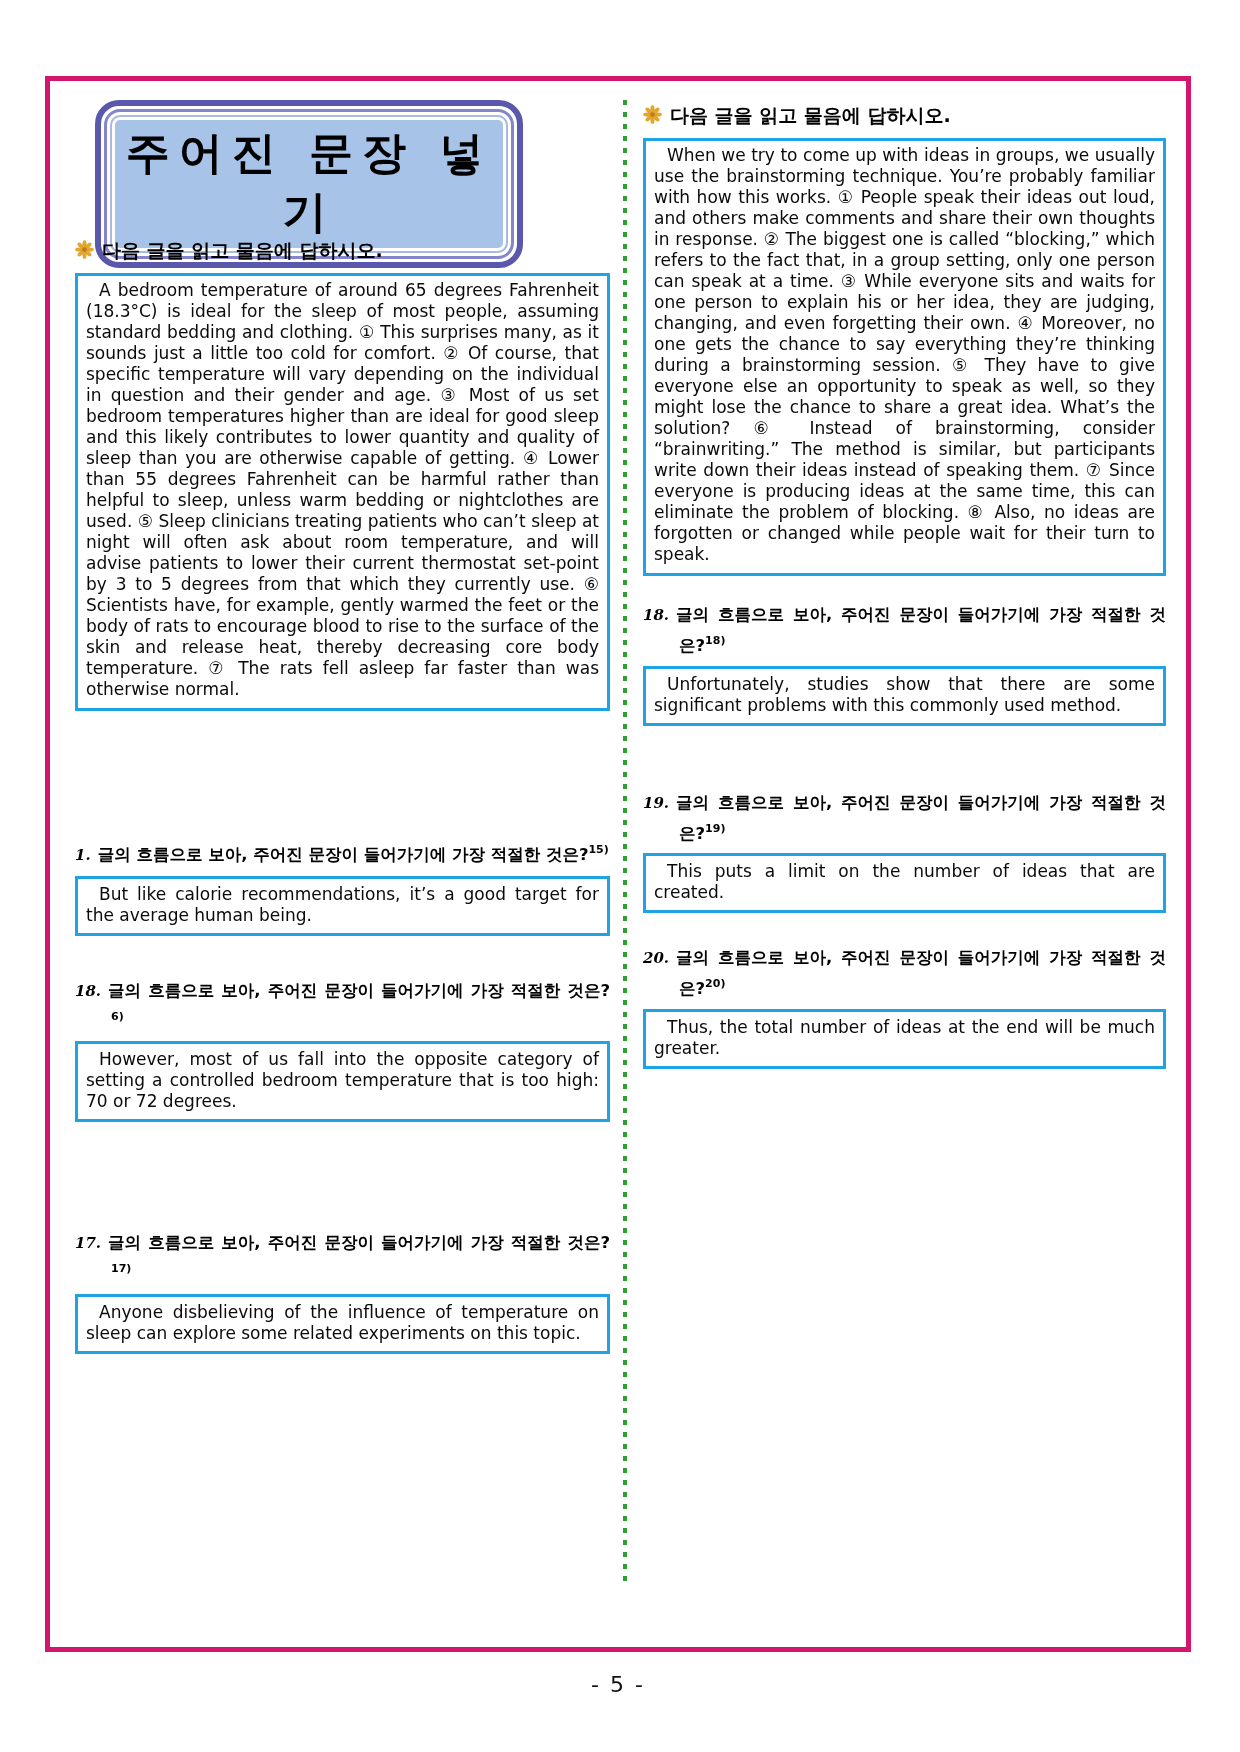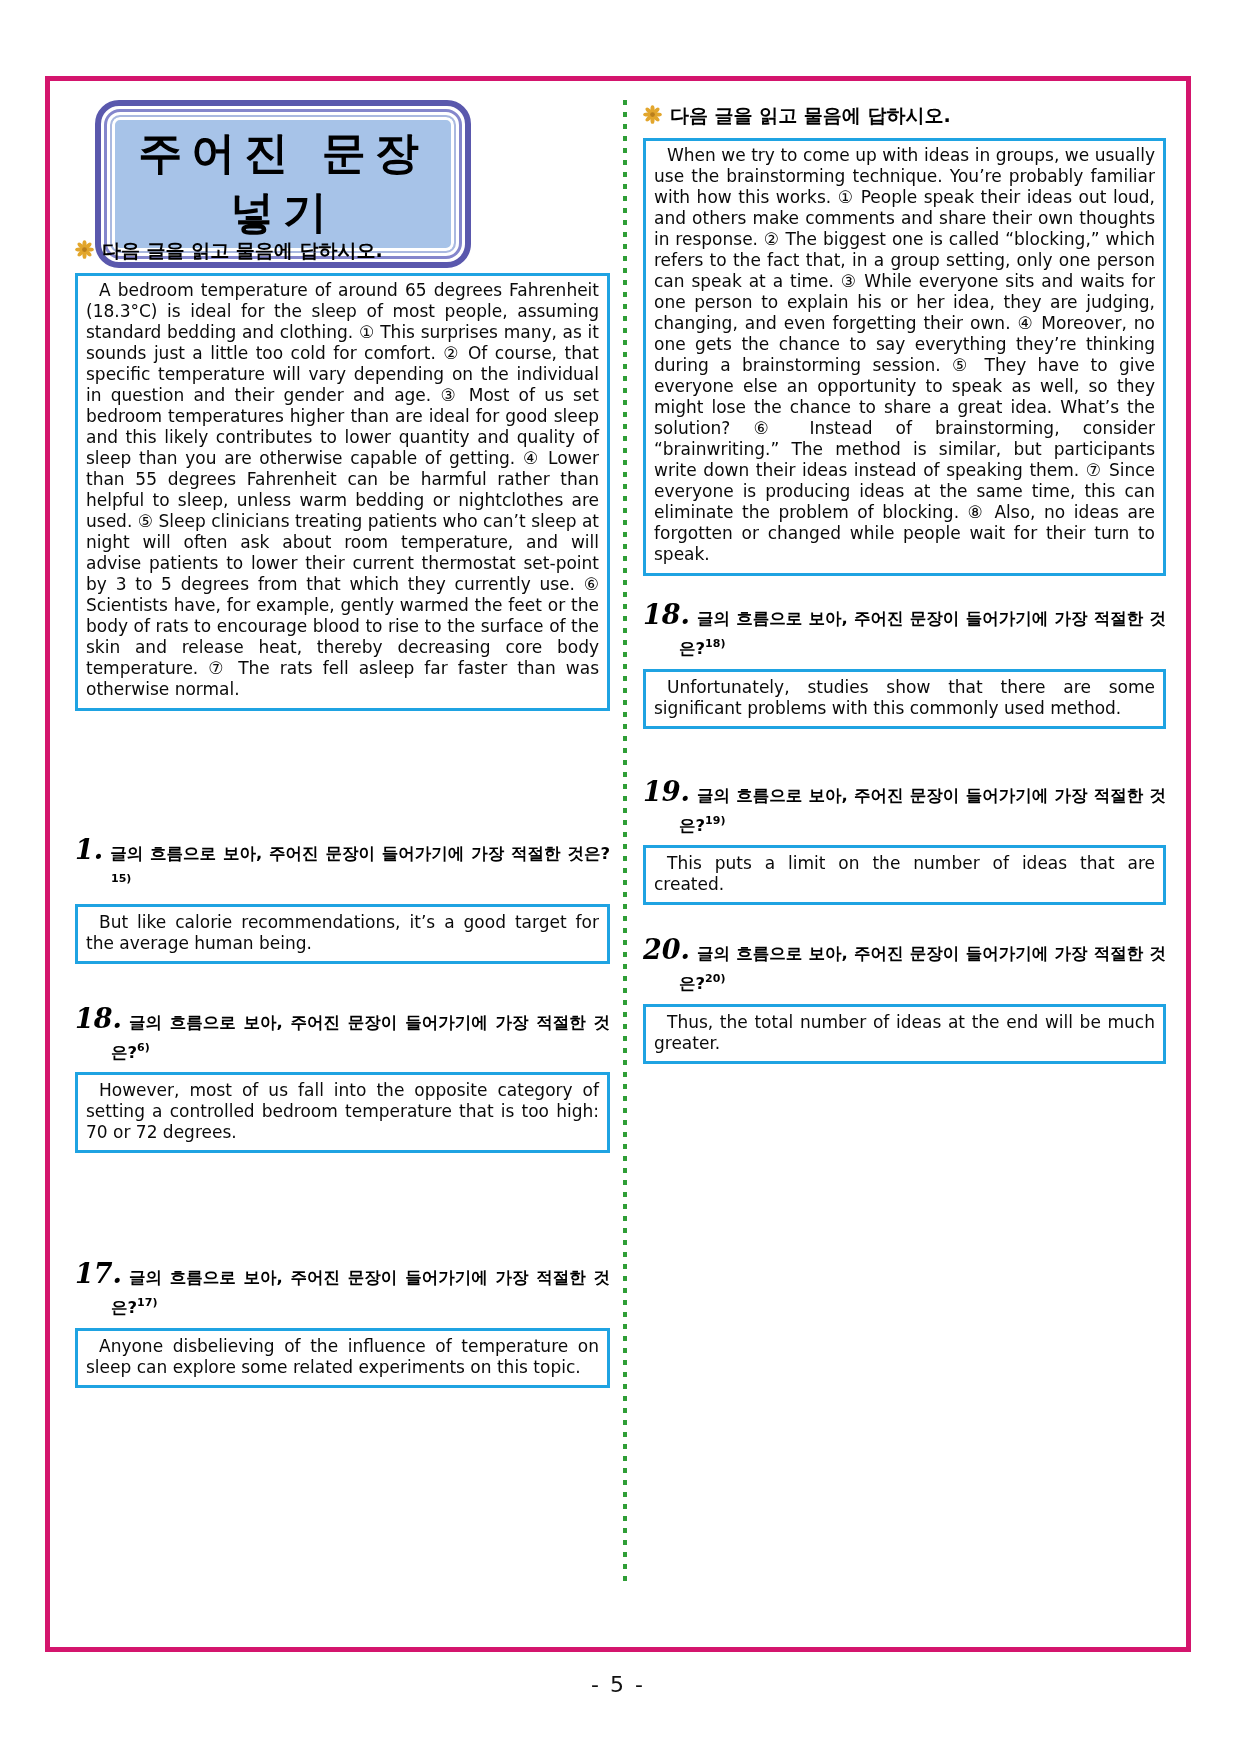--- a/index.html
+++ b/index.html
@@ -7,21 +7,21 @@
   .page {
     position:relative; width:1240px; height:1752px; background:#ffffff;
     font-family:"DejaVu Sans","Liberation Sans",sans-serif; color:#111;
     overflow:hidden;
   }
   .frame {
     position:absolute; left:45px; top:76px; width:1146px; height:1576px;
     border:5px solid #d4156d; background:#ffffff;
   }
   
-  .title-wrap { position:absolute; left:95px; top:100px; width:376px; }
+  .title-wrap { position:absolute; left:95px; top:100px; width:428px; }
   .t1 { border:6px solid #5a58ad; border-radius:24px; padding:3px; background:#fff; }
   .t2 { border:3px solid #8486cc; border-radius:16px; padding:3px; background:#fff; }
   .t3 {
     border:2px solid #aab9e0; border-radius:10px; background:#a7c3e8;
     box-shadow: inset 0 0 0 3px #ffffff;
     text-align:center; padding:7px 0 9px;
   }
   .t3 .title-text {
     font-size:44px; font-weight:bold; letter-spacing:9px; color:#000;
   }
@@ -47,33 +47,33 @@
   .passage-box p, .answer-box p {
     margin:0; font-size:17px; line-height:21px;
     text-align:justify; text-indent:13px; color:#0a0a0a;
   }
   .question {
     font-size:16.5px; font-weight:600; color:#000;
     padding-left:36px; text-indent:-36px; line-height:25px; text-align:justify;
   }
   .qnum {
     font-family:"DejaVu Serif","Liberation Serif",serif;
-    font-style:italic; font-weight:bold; font-size:27px; margin-right:7px;
+    font-style:italic; font-weight:bold; font-size:15px; margin-right:7px;
   }
   .qsup { font-size:11px; vertical-align:super; font-weight:600; letter-spacing:0; }
   .answer-box {
     border:3px solid #1fa3e2; margin-top:8px;
     padding:5px 8px 7px; background:#fff;
   }
   
   .q15 { margin-top:126px; }
   .q16 { margin-top:42px; }
   .q17 { margin-top:108px; }
   .q18 { margin-top:26px; }
-  .q19 { margin-top:50px; }
+  .q19 { margin-top:64px; }
   .q20 { margin-top:32px; }
 
   .page-num {
     position:absolute; left:45px; width:1146px; top:1672px;
     text-align:center; font-size:22px; color:#111; letter-spacing:2px;
   }
 </style>
 </head>
 <body>
 

